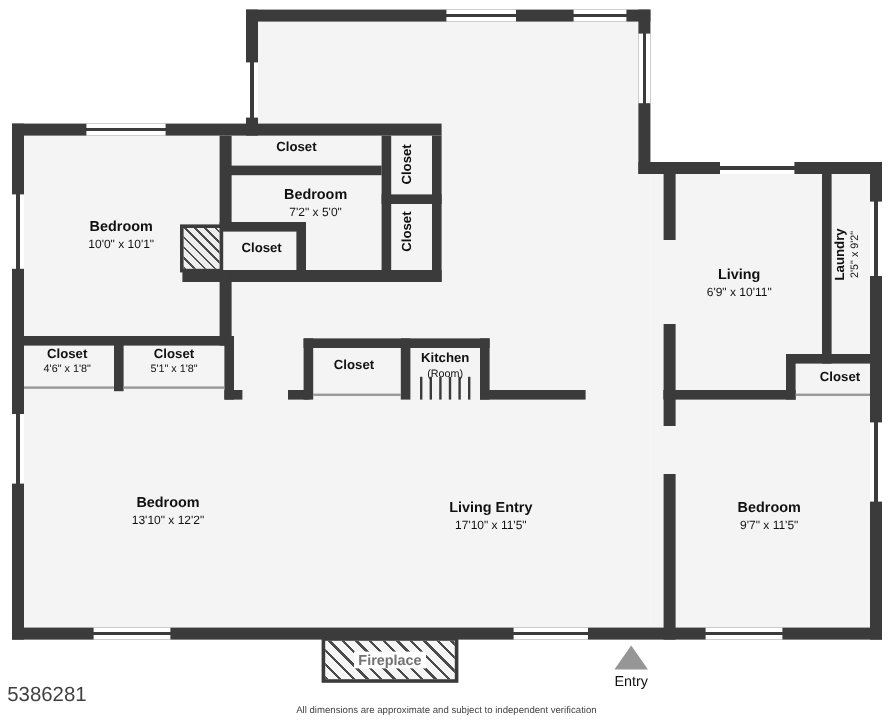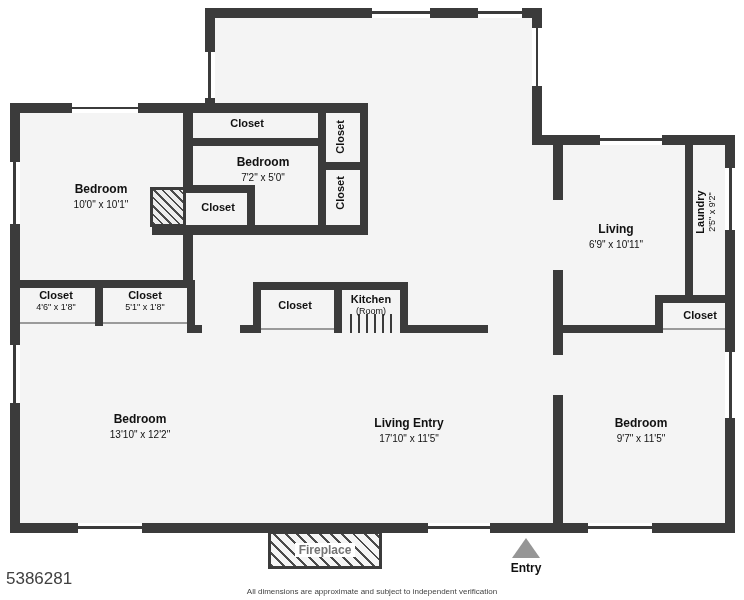--- a/index.html
+++ b/index.html
@@ -20,21 +20,21 @@
   .label { position:absolute; transform:translate(-50%,-50%); text-align:center;
            color:#111; line-height:1.3; white-space:nowrap; }
   .label .rname { font-weight:700; font-size:12px; }
   .label .rdims { font-weight:400; font-size:10px; }
   .label.small .rname { font-size:11px; }
   .label.small .rdims { font-size:9px; }
   .label.vert { transform:translate(-50%,-50%) rotate(-90deg); }
   .entry-tri { position:absolute; width:0; height:0;
                border-left:14px solid transparent; border-right:14px solid transparent;
                border-bottom:20px solid #969696; }
-  .entry-label { position:absolute; transform:translate(-50%,0); font-weight:700; font-size:12px; color:#111; }
+  .entry-label { position:absolute; transform:translate(-50%,0); font-weight:400; font-size:12px; color:#111; }
   .listing-id { position:absolute; left:6px; top:569px; font-size:17px; color:#404040; }
   .disclaimer { position:absolute; left:50%; transform:translateX(-50%); top:587px; font-size:8px; color:#444; }
 </style>
 </head>
 <body>
 
 <div class="plan">
 
   <div class="fill" style="left:205px;top:8px;width:337px;height:100px"></div>
   <div class="fill" style="left:10px;top:103px;width:532px;height:430px"></div>

